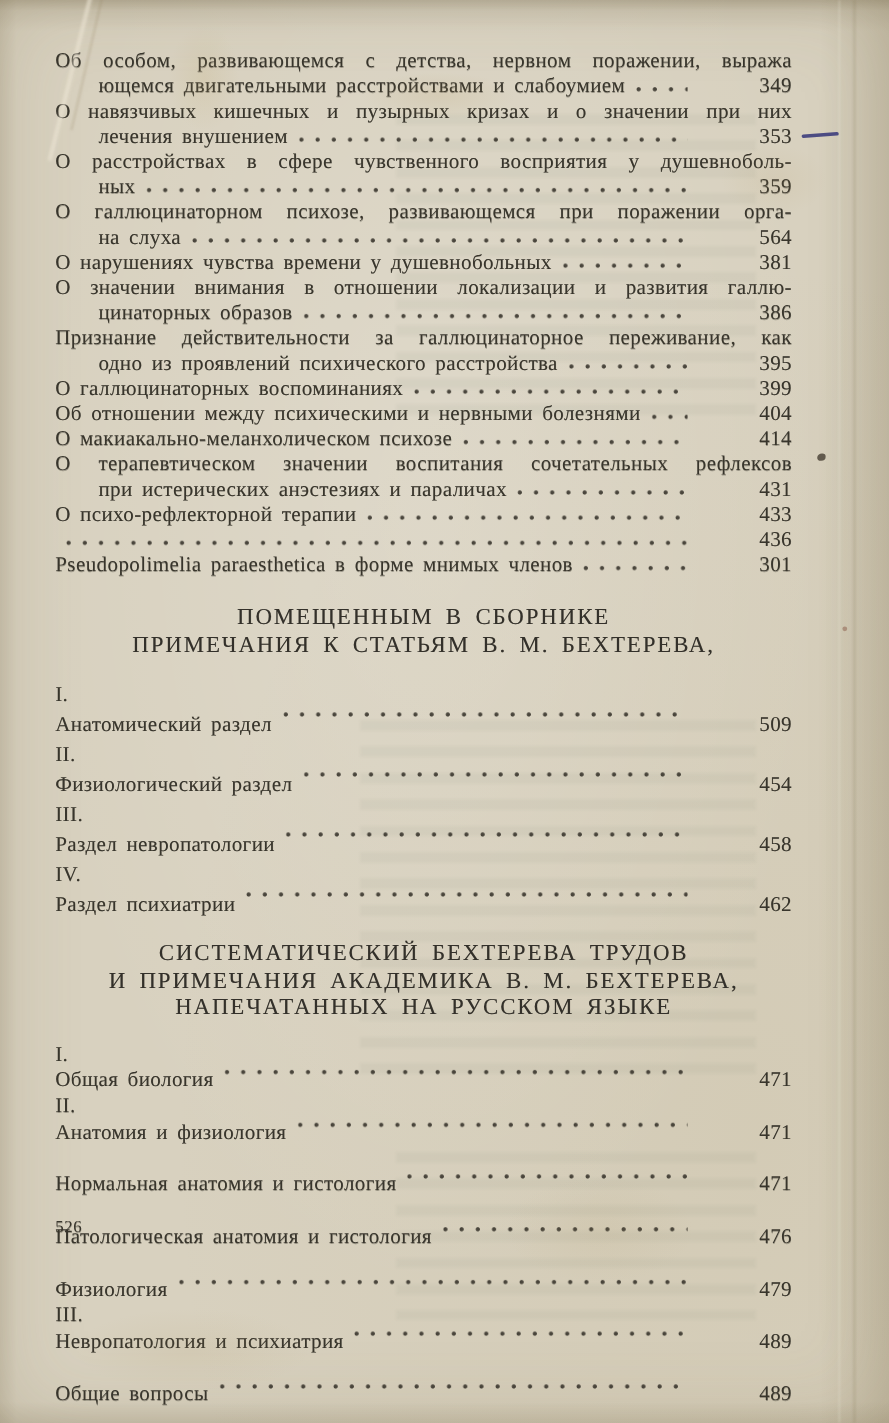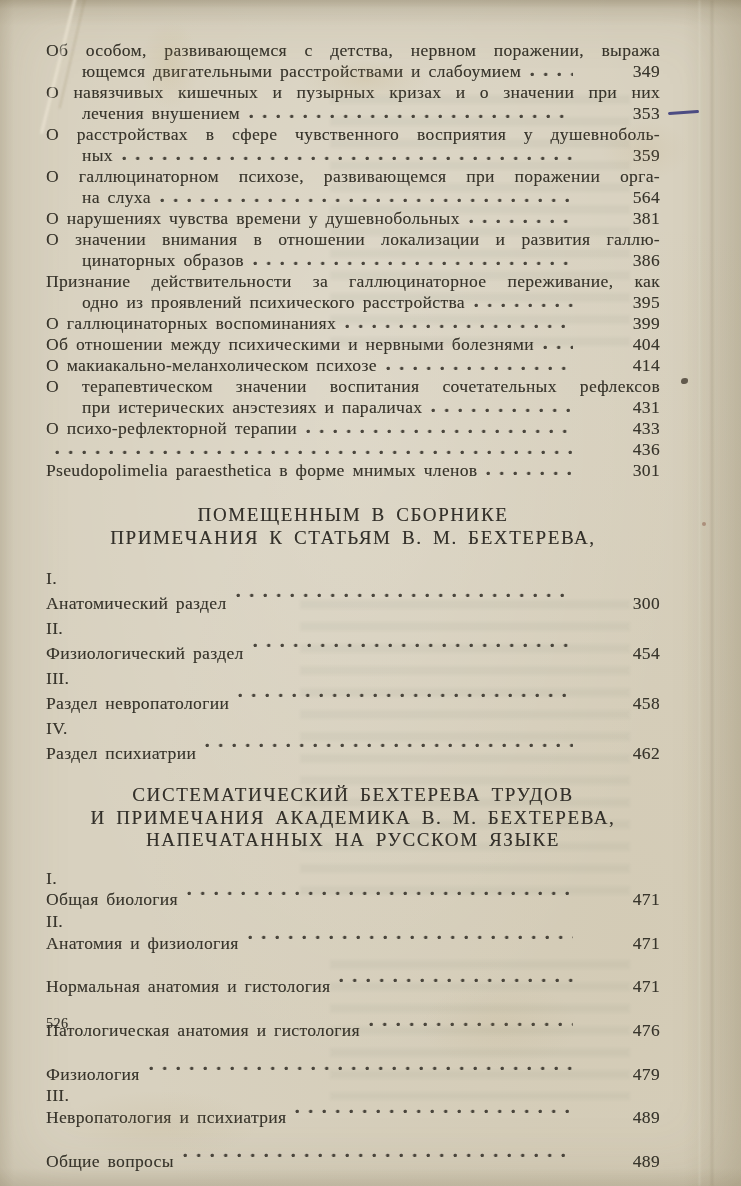--- a/index.html
+++ b/index.html
@@ -193,21 +193,21 @@
 
     <div class="sec-heading h1space">
         <div class="hline">ПОМЕЩЕННЫМ В СБОРНИКЕ</div>
         <div class="hline">ПРИМЕЧАНИЯ К СТАТЬЯМ В. М. БЕХТЕРЕВА,</div>
       </div>
     <div class="idx list1">
         <div class="row rowflex"><span class="roman">I.</span><div class="labelwrap">
             <div class="lastline llast">
               <span class="txt">Анатомический раздел</span>
               <span class="dot-leader"></span>
-              <span class="pgnum">300</span>
+              <span class="pgnum">509</span>
             </div>
           </div></div>
         <div class="row rowflex"><span class="roman">II.</span><div class="labelwrap">
             <div class="lastline llast">
               <span class="txt">Физиологический раздел</span>
               <span class="dot-leader"></span>
               <span class="pgnum">454</span>
             </div>
           </div></div>
         <div class="row rowflex"><span class="roman">III.</span><div class="labelwrap">

